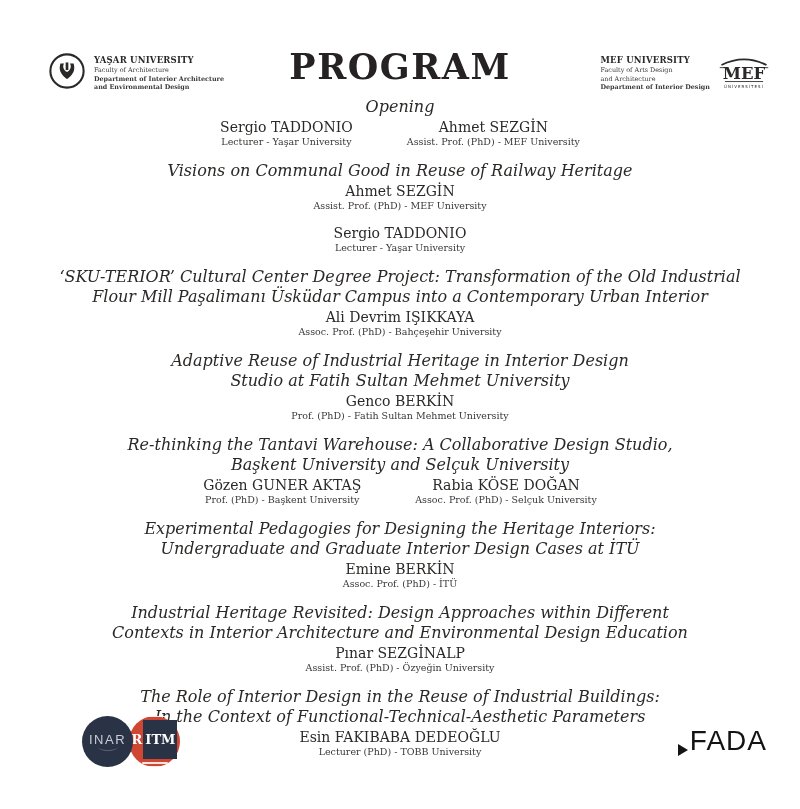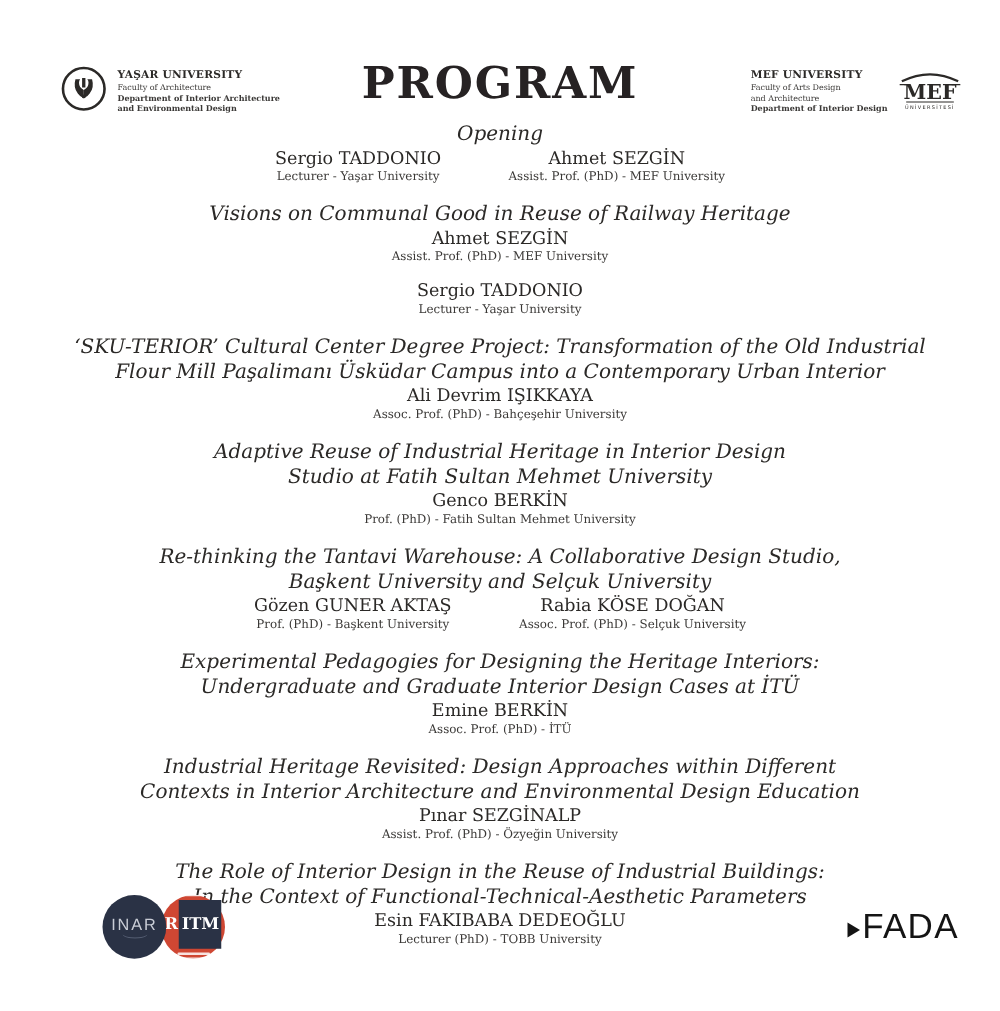--- a/index.html
+++ b/index.html
@@ -55,21 +55,21 @@
   .inar-swoosh { width: 20px; height: 8px; border-bottom: 1px solid #5a6378; border-radius: 50%; margin-top: -4px; }
   .ritm-logo { background: #cf4733; margin-left: -4px; }
   .ritm-row { display: flex; align-items: center; }
   .ritm-r { color: #ffffff; font-weight: bold; font-size: 13px; font-family: "DejaVu Serif", serif; }
   .ritm-box { background: #2a3245; color: #ffffff; font-weight: bold; font-size: 13px; font-family: "DejaVu Serif", serif; padding: 12px 2px; margin-left: 1px; }
   .ritm-tinybar { width: 26px; height: 2px; background: rgba(255,255,255,0.85); border-radius: 1px; }
   .ritm-tinybar.top { margin-bottom: 3px; width: 22px; }
   .ritm-tinybar.b1 { margin-top: 3px; }
   .ritm-tinybar.b2 { margin-top: 2px; width: 16px; }
 
-  .fada { position: absolute; right: 33px; top: 726px; display: flex; align-items: center; }
+  .fada { position: absolute; right: 33px; top: 726px; display: flex; align-items: flex-end; }
   .fada-triangle {
     width: 0; height: 0; margin-top: 5px; margin-right: 2px;
     border-top: 6px solid transparent;
     border-bottom: 6px solid transparent;
     border-left: 10px solid #141414;
   }
   .fada-text {
     font-family: "Liberation Sans", sans-serif;
     font-size: 28px; line-height: 30px; font-weight: 500;
     letter-spacing: 1px; color: #141414;

